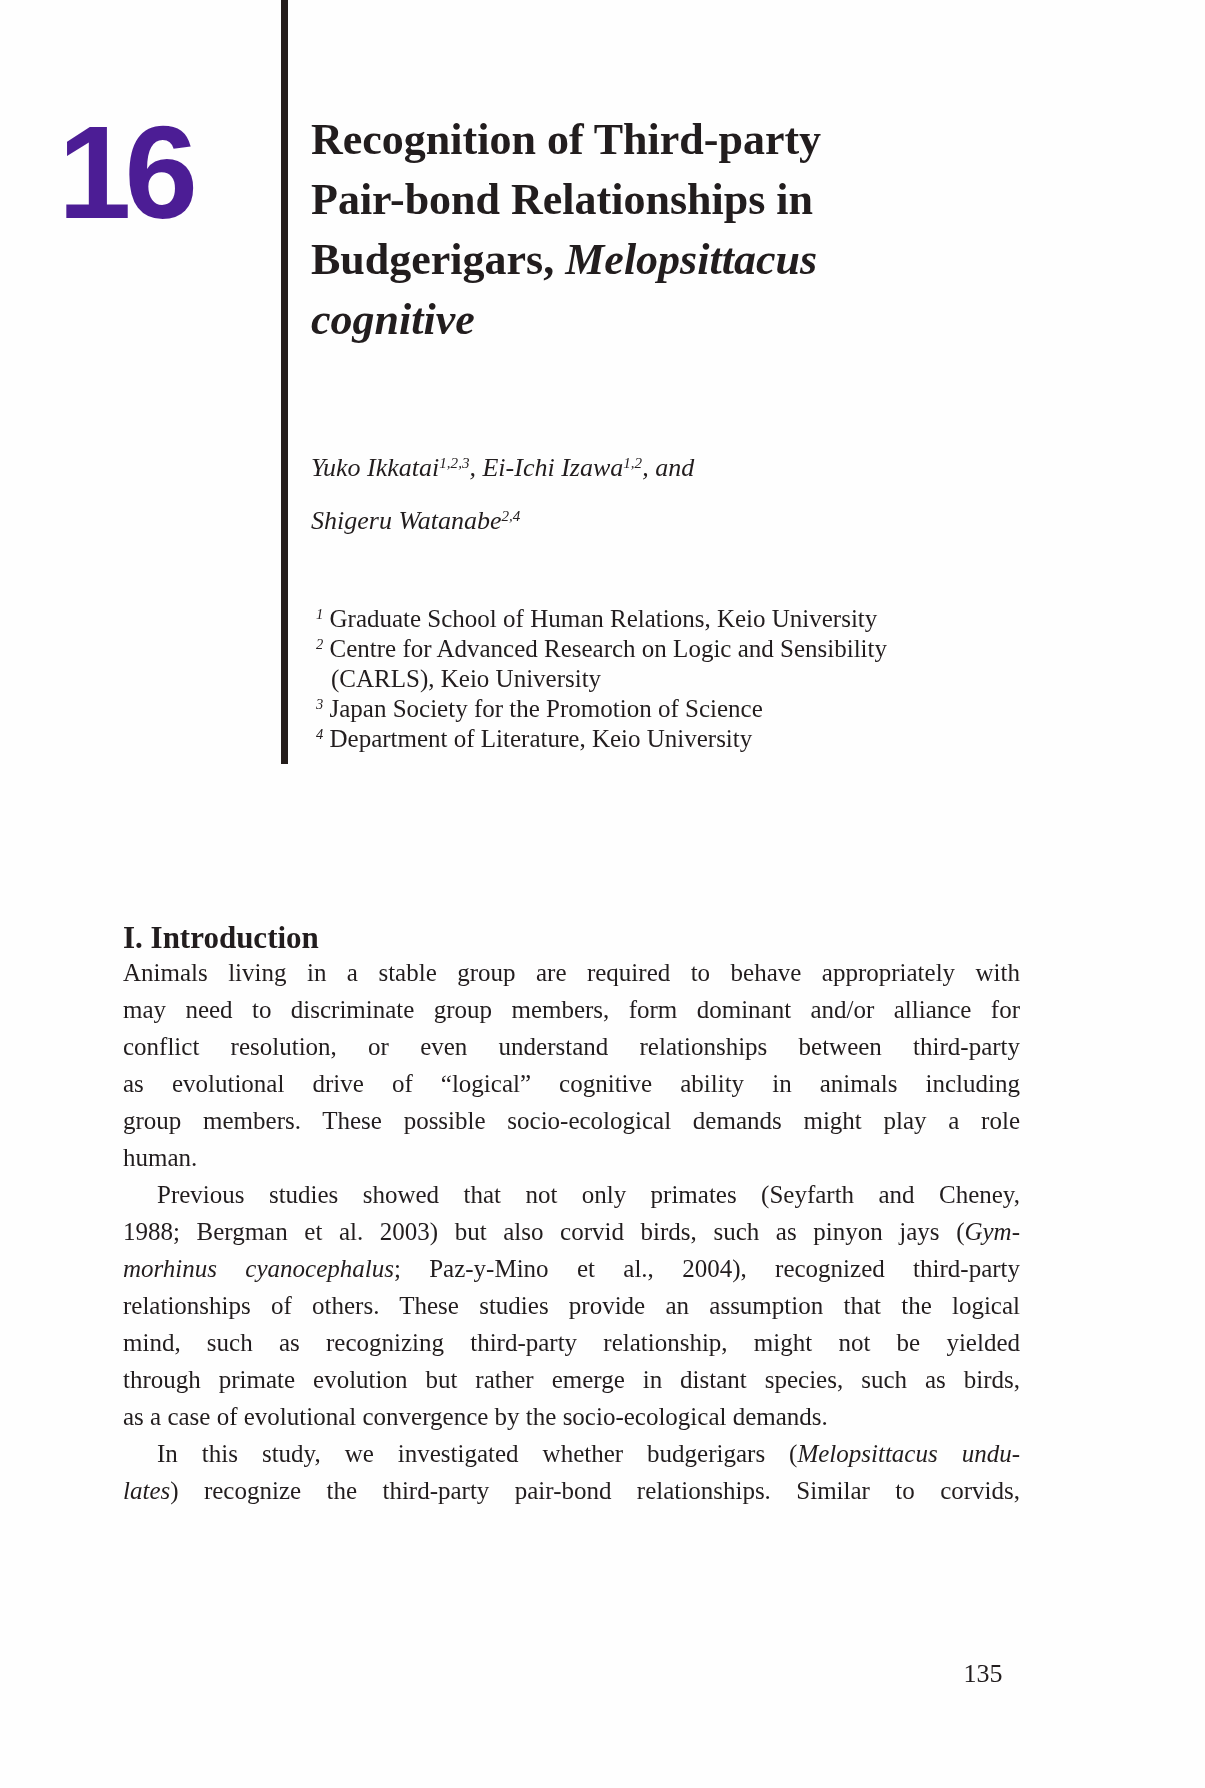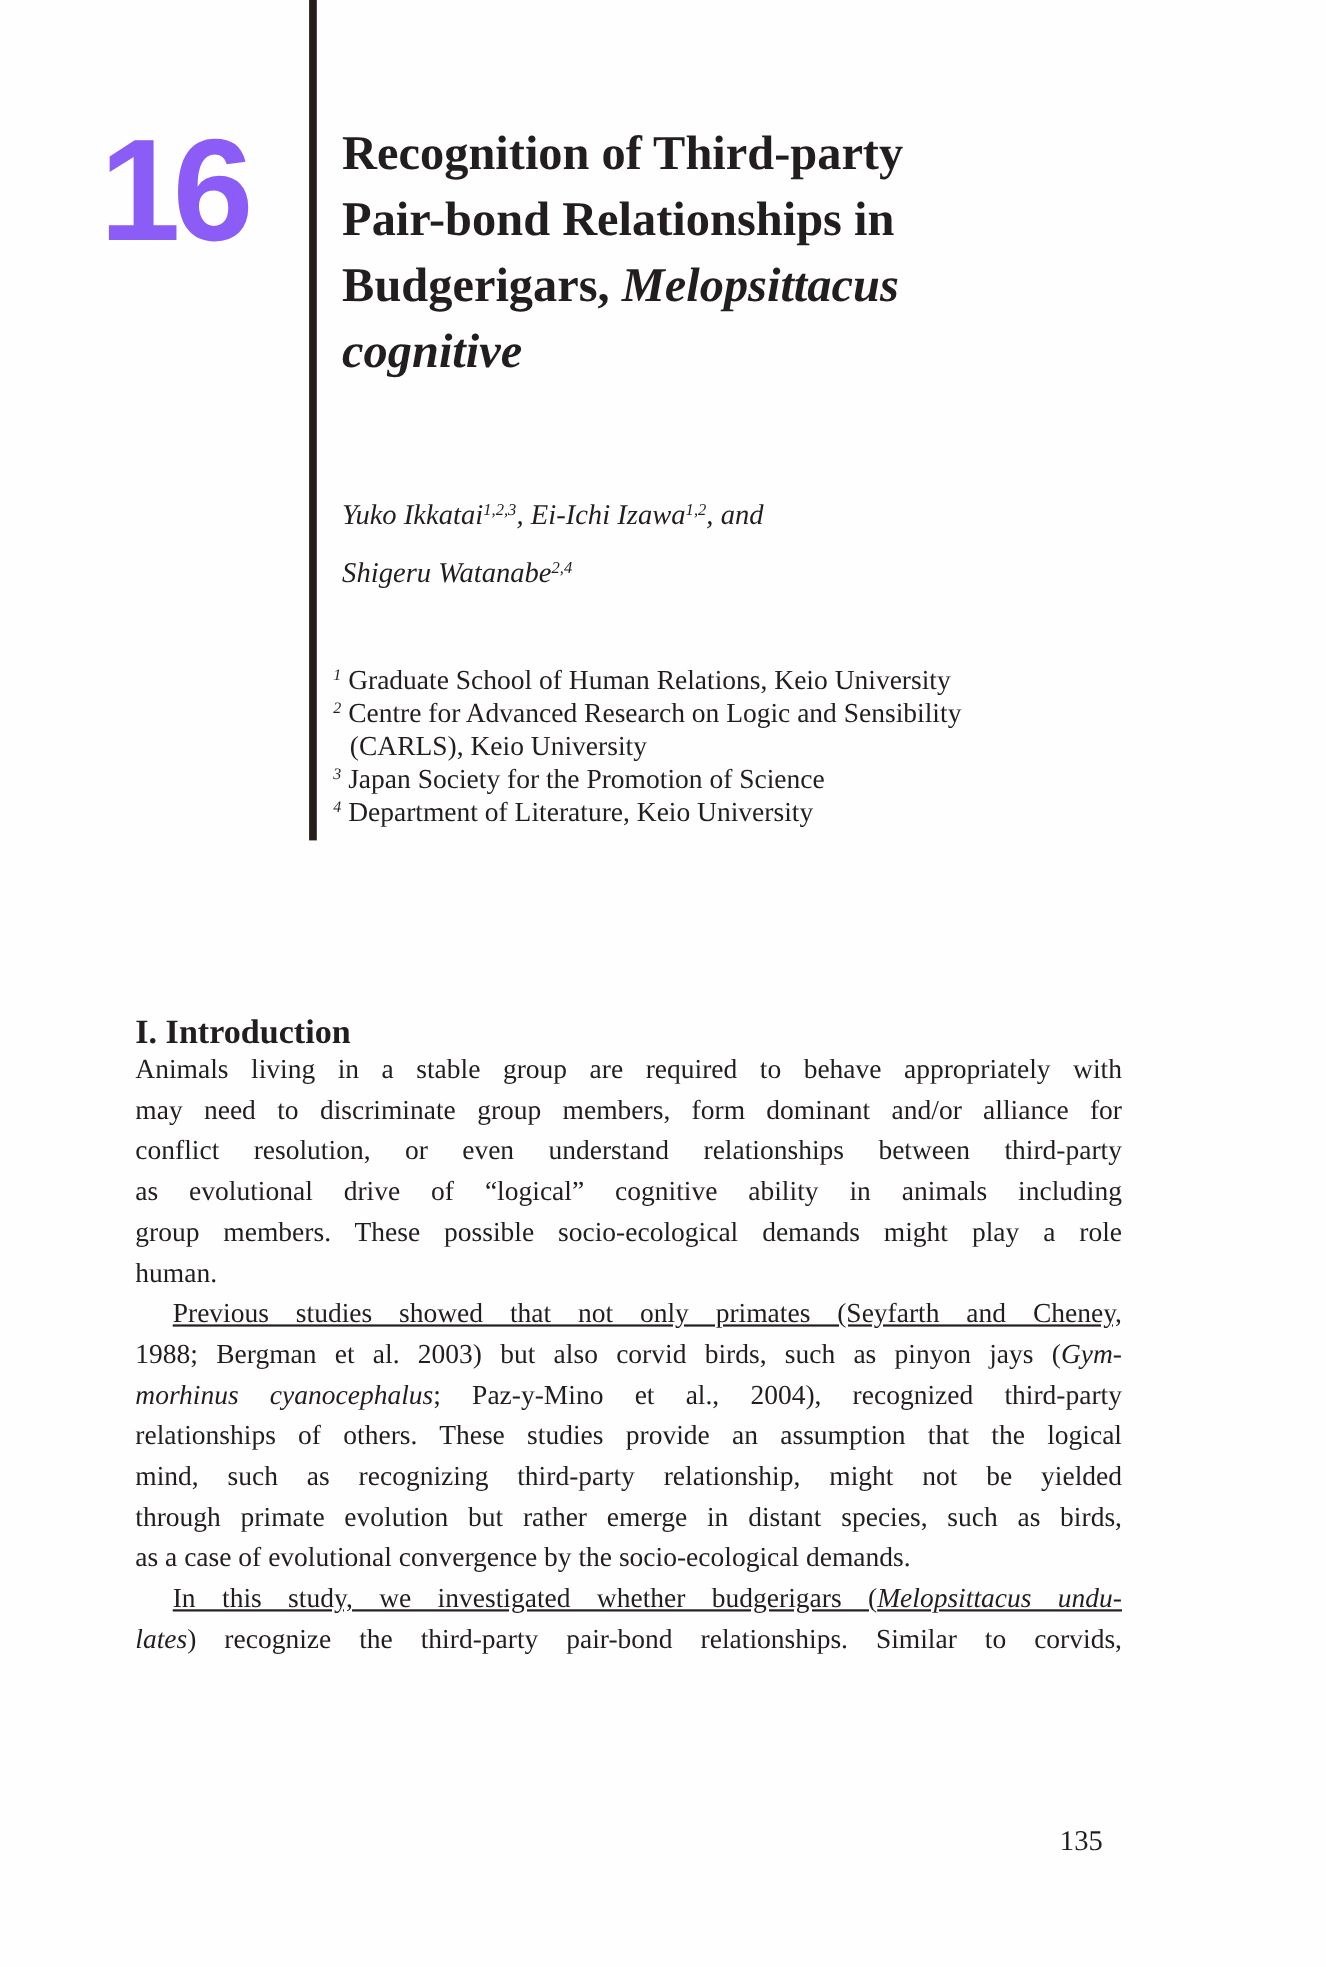--- a/index.html
+++ b/index.html
@@ -10,52 +10,52 @@
     font-family: "Liberation Serif", "DejaVu Serif", serif;
     color: #221d1e;
   }
   .page { position: relative; width: 1205px; height: 1788px; background: #fefefe; overflow: hidden; }
 
   .it  { font-style: italic; }
   .sup { font-size: 0.58em; line-height: 0; position: relative; top: -0.55em; }
 
   .chapter-num {
     position: absolute; left: 58px; top: 110px; width: 198px;
-    text-align: center;
+    text-align: left;
     font-family: "Liberation Sans", "DejaVu Sans", sans-serif;
     font-weight: 700; font-size: 132px; line-height: 0.95; letter-spacing: -7px;
-    color: #8b5cf6;
+    color: #4c1d95;
   }
   .rule { position: absolute; left: 281px; top: 0; width: 7px; height: 764px; background: #241d1b; }
 
   .title-block {
     position: absolute; left: 311px; top: 110px; width: 600px;
     font-size: 44px; line-height: 60px; font-weight: 700;
   }
   .authors-block {
     position: absolute; left: 311px; top: 441px; width: 640px;
     font-size: 26px; line-height: 53px; font-style: italic;
   }
   .affil-block {
-    position: absolute; left: 303px; top: 604px; width: 680px;
+    position: absolute; left: 316px; top: 604px; width: 680px;
     font-size: 25px; line-height: 30px;
   }
   .affil-line.cont { padding-left: 15px; }
 
   .section-heading {
     position: absolute; left: 123px; top: 920px;
     font-size: 31px; font-weight: 700;
   }
   .body-block {
     position: absolute; left: 123px; top: 954px; width: 897px;
     font-size: 25px; line-height: 37px;
   }
   .body-line { height: 37px; overflow: hidden; }
   .body-line.jl  { text-align: justify; text-align-last: justify; }
-  .body-line.ind { text-indent: 34px; text-decoration: underline; }
+  .body-line.ind { text-indent: 34px; }
 
   .page-number {
     position: absolute; left: 933px; top: 1659px; width: 100px;
     text-align: center; font-size: 26px;
   }
 </style>
 </head>
 <body>
 
 <div class="page">

